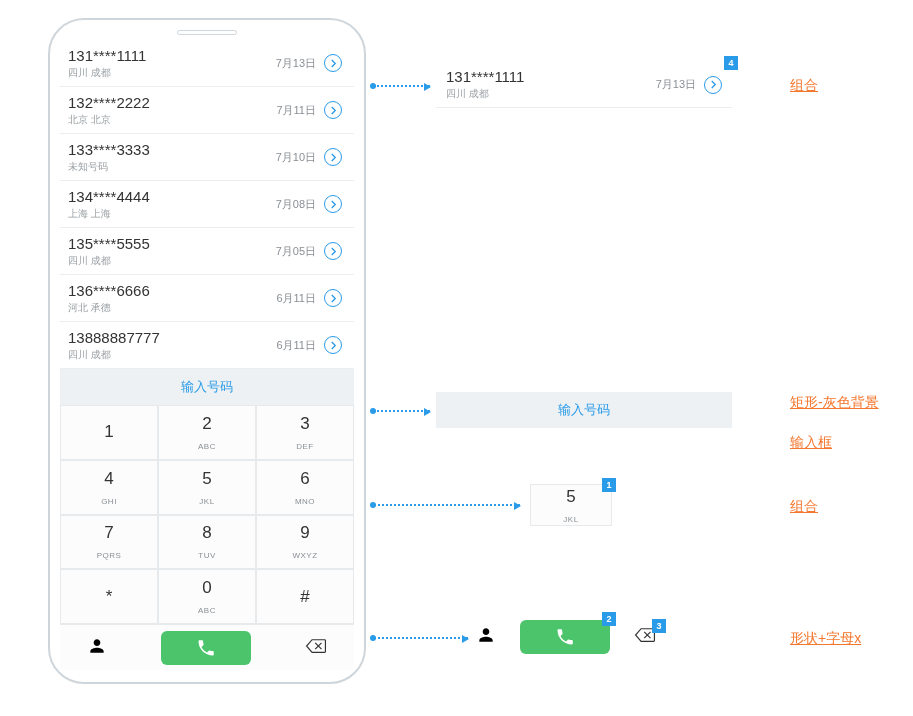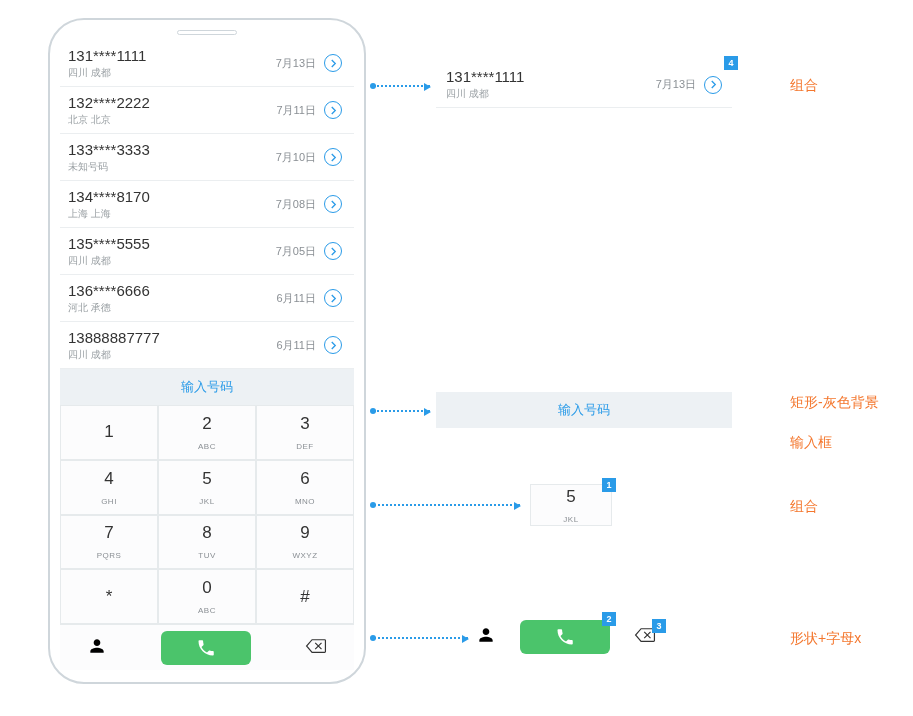--- a/index.html
+++ b/index.html
@@ -156,20 +156,21 @@
   background: #2a9be8;
   color: #fff;
   font-size: 9px;
   display: flex; align-items: center; justify-content: center;
   font-weight: bold;
 }
 .label-orange {
   position: absolute;
   color: #f4772e;
   font-size: 14px;
+  text-decoration: underline;
 }
 </style>
 </head>
 <body>
 
 <div class="phone">
   <div class="speaker"></div>
   <div class="screen">
     <div class="call-list">
 
@@ -204,21 +205,21 @@
           </div>
           <div class="call-date">7月10日</div>
           <span class="chevron-circle">
             <svg viewBox="0 0 8 10">
               <path fill="none" stroke="#2a9be8" stroke-width="1.5" d="M2 1l4 4-4 4"></path>
             </svg>
           </span>
         </div>
         <div class="call-row">
           <div class="call-info">
-            <div class="call-number">134****8170</div>
+            <div class="call-number">134****4444</div>
             <div class="call-loc">上海 上海</div>
           </div>
           <div class="call-date">7月08日</div>
           <span class="chevron-circle">
             <svg viewBox="0 0 8 10">
               <path fill="none" stroke="#2a9be8" stroke-width="1.5" d="M2 1l4 4-4 4"></path>
             </svg>
           </span>
         </div>
         <div class="call-row">

